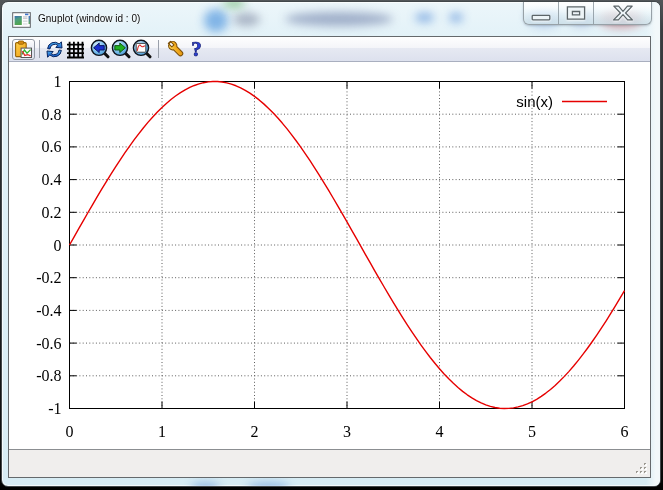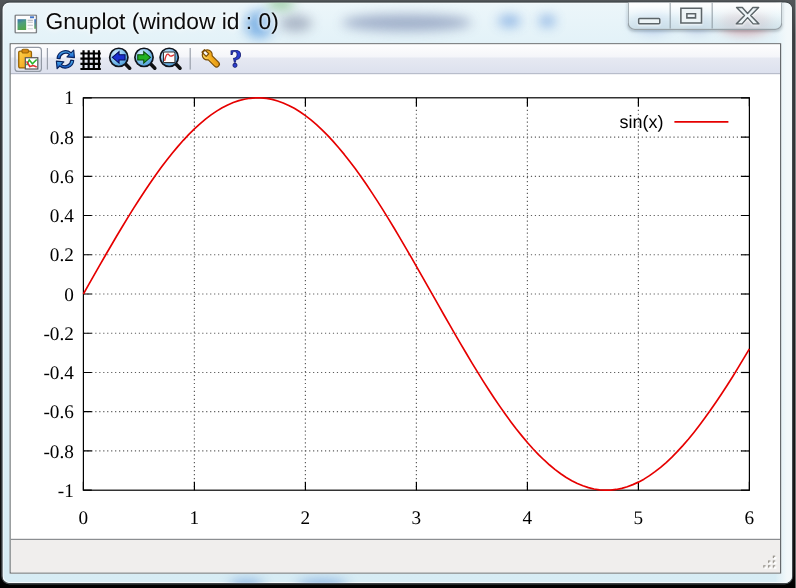--- a/index.html
+++ b/index.html
@@ -19,21 +19,21 @@
   .glass-right{
     position:absolute;top:0;right:0;width:14px;height:100%;
     background:linear-gradient(90deg,rgba(244,250,252,0),#f2f8fa 70%);
   }
   .blob{position:absolute;filter:blur(5px);border-radius:50%;}
   
   .titlebar{position:absolute;left:0;top:0;width:100%;height:35px;}
   .app-icon{position:absolute;left:10px;top:10px;width:19px;height:16px;}
   .title-text{
     position:absolute;left:36px;top:0;height:51px;line-height:33px;
-    font-size:19px;color:#0c0c0c;white-space:nowrap;
+    font-size:10px;color:#0c0c0c;white-space:nowrap;
     text-shadow:0 0 3px rgba(255,255,255,.9),0 0 6px rgba(255,255,255,.9);
   }
   
   .caption-group{
     position:absolute;top:-1px;right:8px;height:22px;display:flex;
     border:1px solid #97a1a7;border-top:1px solid #b8c2c8;border-radius:0 0 6px 6px;
     background:linear-gradient(180deg,rgba(255,255,255,.92),rgba(238,248,251,.75) 45%,rgba(215,233,240,.7));
     box-shadow:inset 0 1px 0 rgba(255,255,255,.95),0 1px 2px rgba(60,80,90,.25);
     overflow:hidden;
   }

